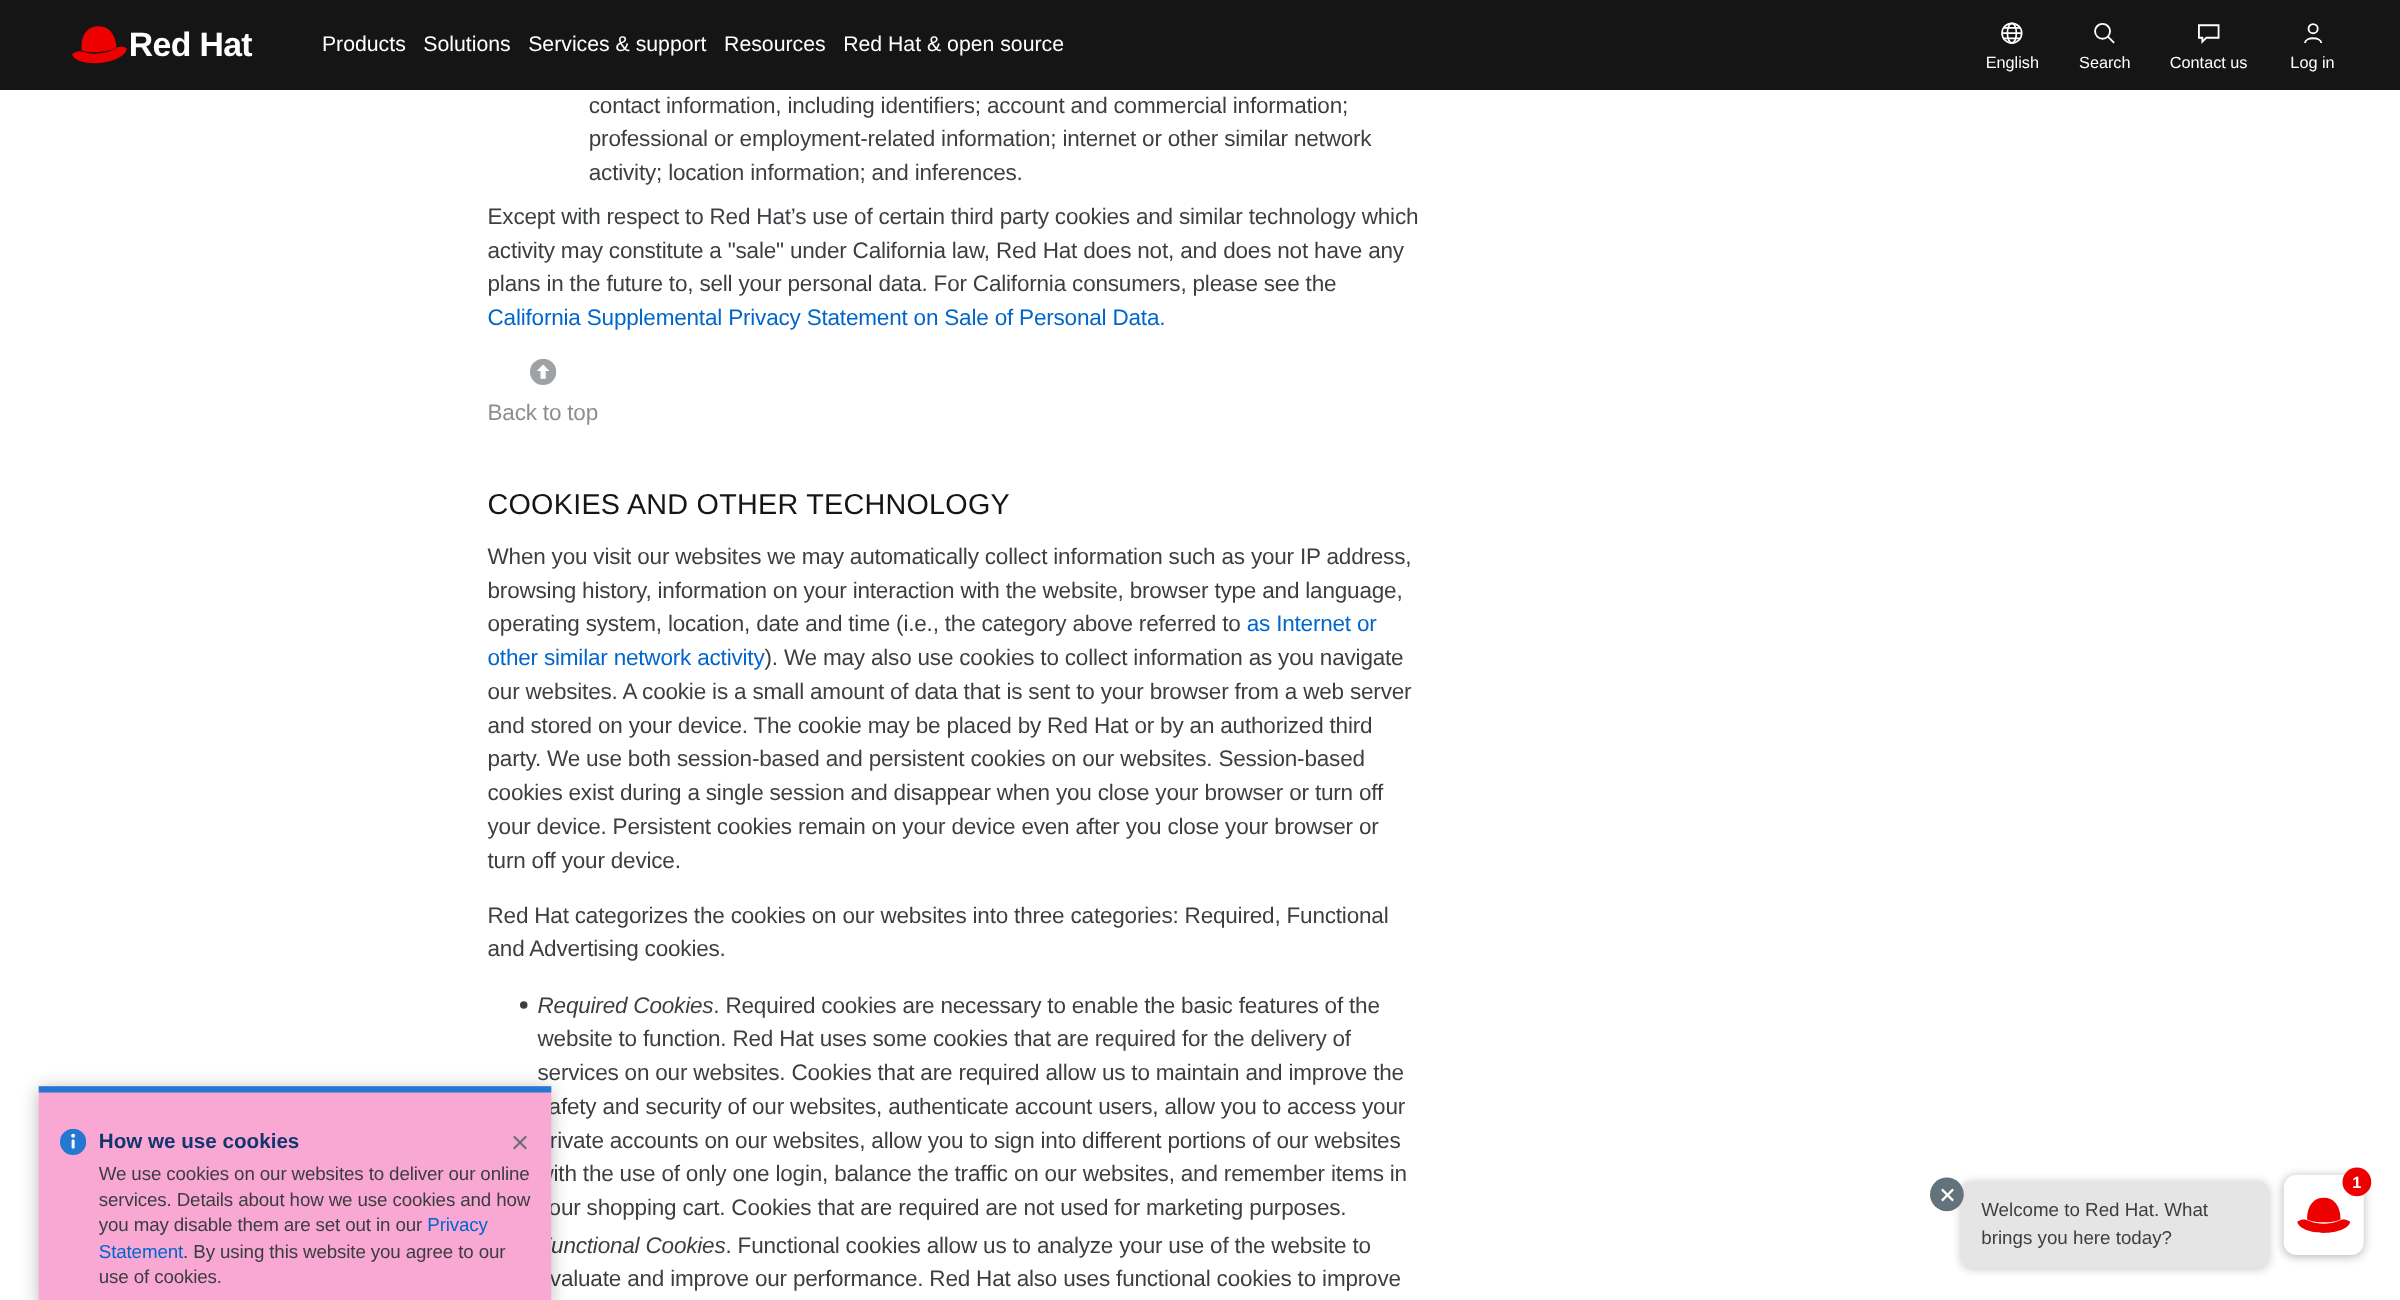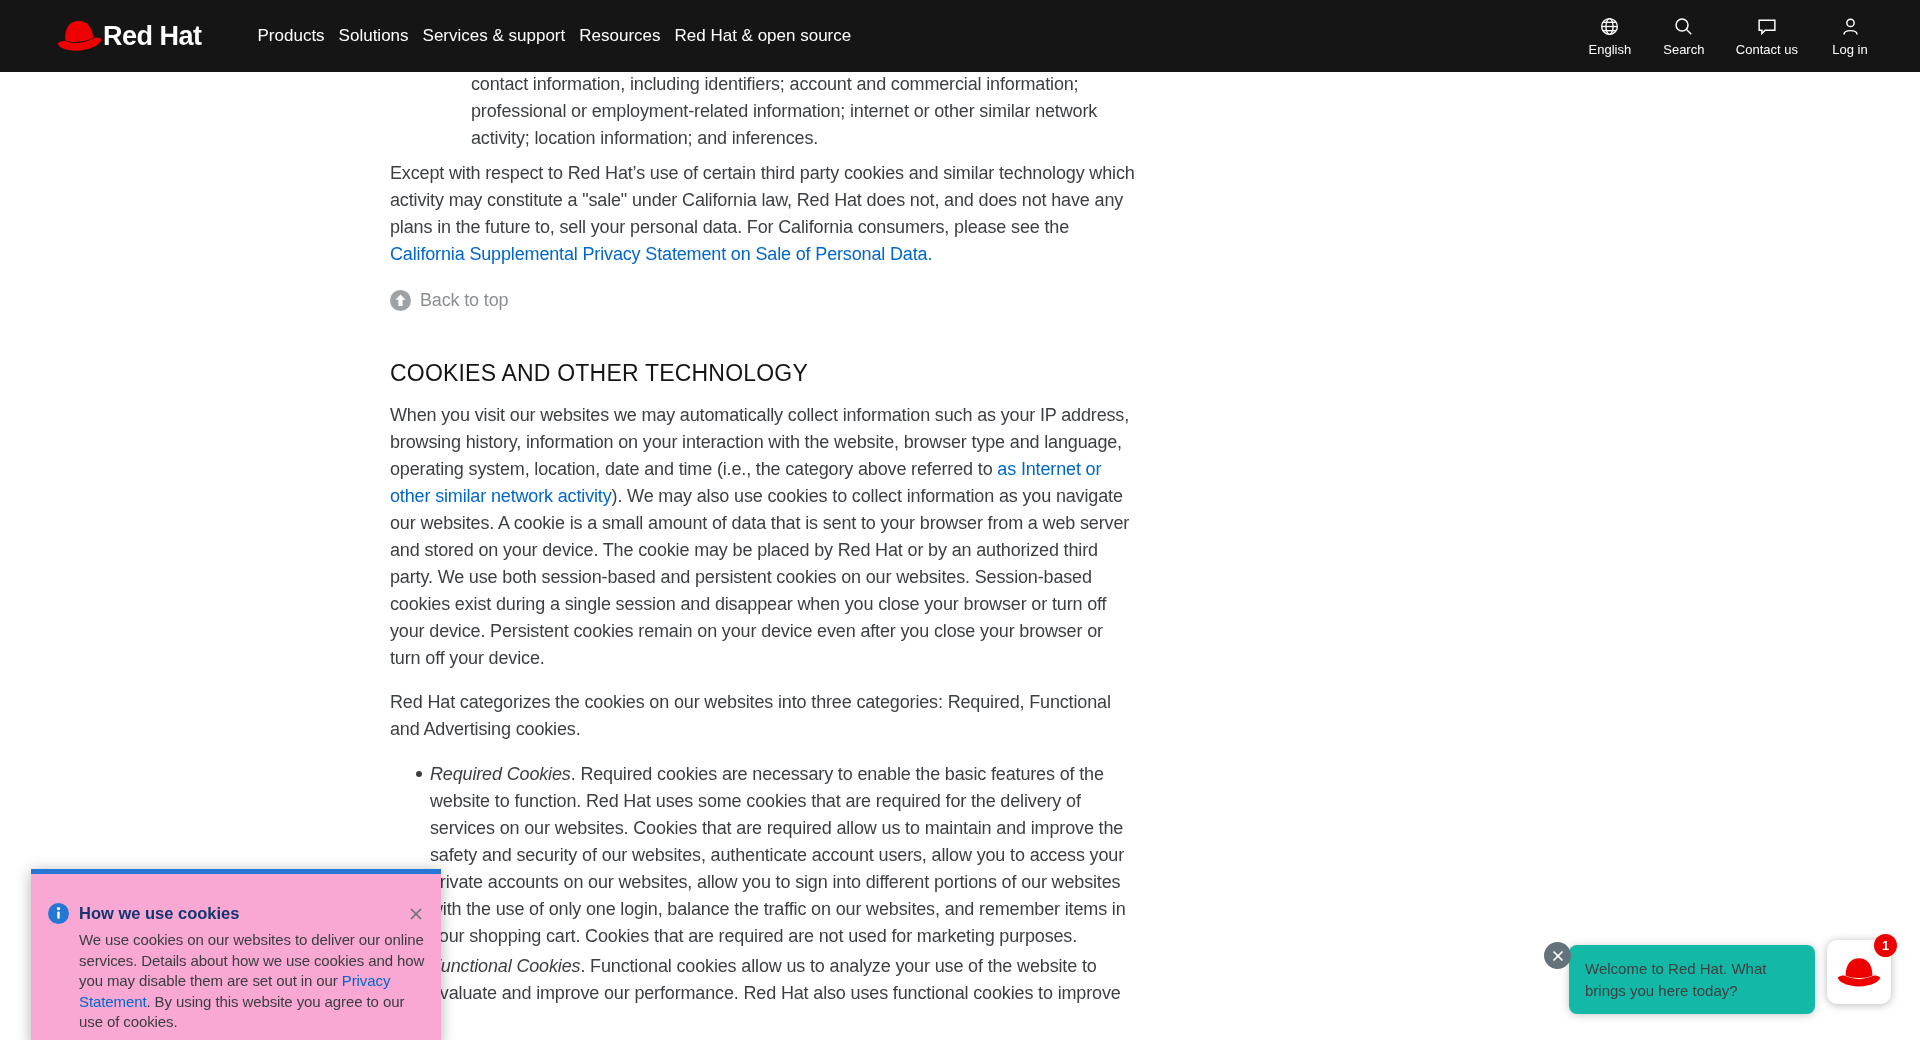--- a/index.html
+++ b/index.html
@@ -24,21 +24,21 @@
           color:#3c3f42; font-size:18px; line-height:27px; letter-spacing:-0.15px; }
   a.textlink { color:#0066cc; text-decoration:none; cursor:pointer; }
 
   .sub-item { margin-top:44px; padding-left:81px; position:relative; }
   .sub-bullet { position:absolute; left:38px; top:9px; width:8px; height:8px;
                 border:1.5px solid #3c3f42; border-radius:50%; }
 
   .para-sale { margin-top:8px; }
 
   .back-top { margin-top:19px; display:flex; align-items:center; gap:9px;
-              color:#8b8f92; cursor:pointer; width:max-content; }
+              color:#8b8f92; cursor:pointer; width:max-content;flex-direction:column; }
 
   .section-title { margin-top:44px; font-size:23px; line-height:30px;
                    color:#151515; font-weight:500; letter-spacing:0.2px; }
 
   .para-intro { margin-top:14px; }
   .para-summary { margin-top:17px; }
 
   .cookie-list { margin-top:18px; list-style:none; }
   .cookie-list li { position:relative; padding-left:40px; }
   .cookie-list li + li { margin-top:3px; }
@@ -56,21 +56,21 @@
   .cb-close { margin-left:auto; background:none; border:none; cursor:pointer;
               padding:2px; line-height:0; }
   .cb-body { margin:6px 0 0 31px; font-size:15px; line-height:20.5px;
              color:#3a3d40; letter-spacing:-0.1px; }
 
   
   .chat-close { position:fixed; left:1544px; top:942px; width:27px; height:27px;
                 border-radius:50%; background:#64737b; border:none; cursor:pointer;
                 display:flex; align-items:center; justify-content:center; z-index:200; }
   .chat-bubble { position:fixed; left:1569px; top:945px; width:246px;
-                 background:#14b8a6; border-radius:8px;
+                 background:#e5e5e5; border-radius:8px;
                  box-shadow:0 1px 8px rgba(0,0,0,0.22);
                  padding:13px 16px; font-size:15px; line-height:21.5px;
                  color:#3c3f42; cursor:pointer; z-index:199; }
   .chat-hat { position:fixed; left:1827px; top:940px; width:64px; height:64px;
               background:#fff; border-radius:10px; border:none; cursor:pointer;
               box-shadow:0 1px 8px rgba(0,0,0,0.28);
               display:flex; align-items:center; justify-content:center; z-index:200; }
   .chat-badge { position:absolute; top:-6px; right:-6px; width:23px; height:23px;
                 background:#e00; color:#fff; border-radius:50%; font-size:13px;
                 font-weight:700; display:flex; align-items:center; justify-content:center; }

